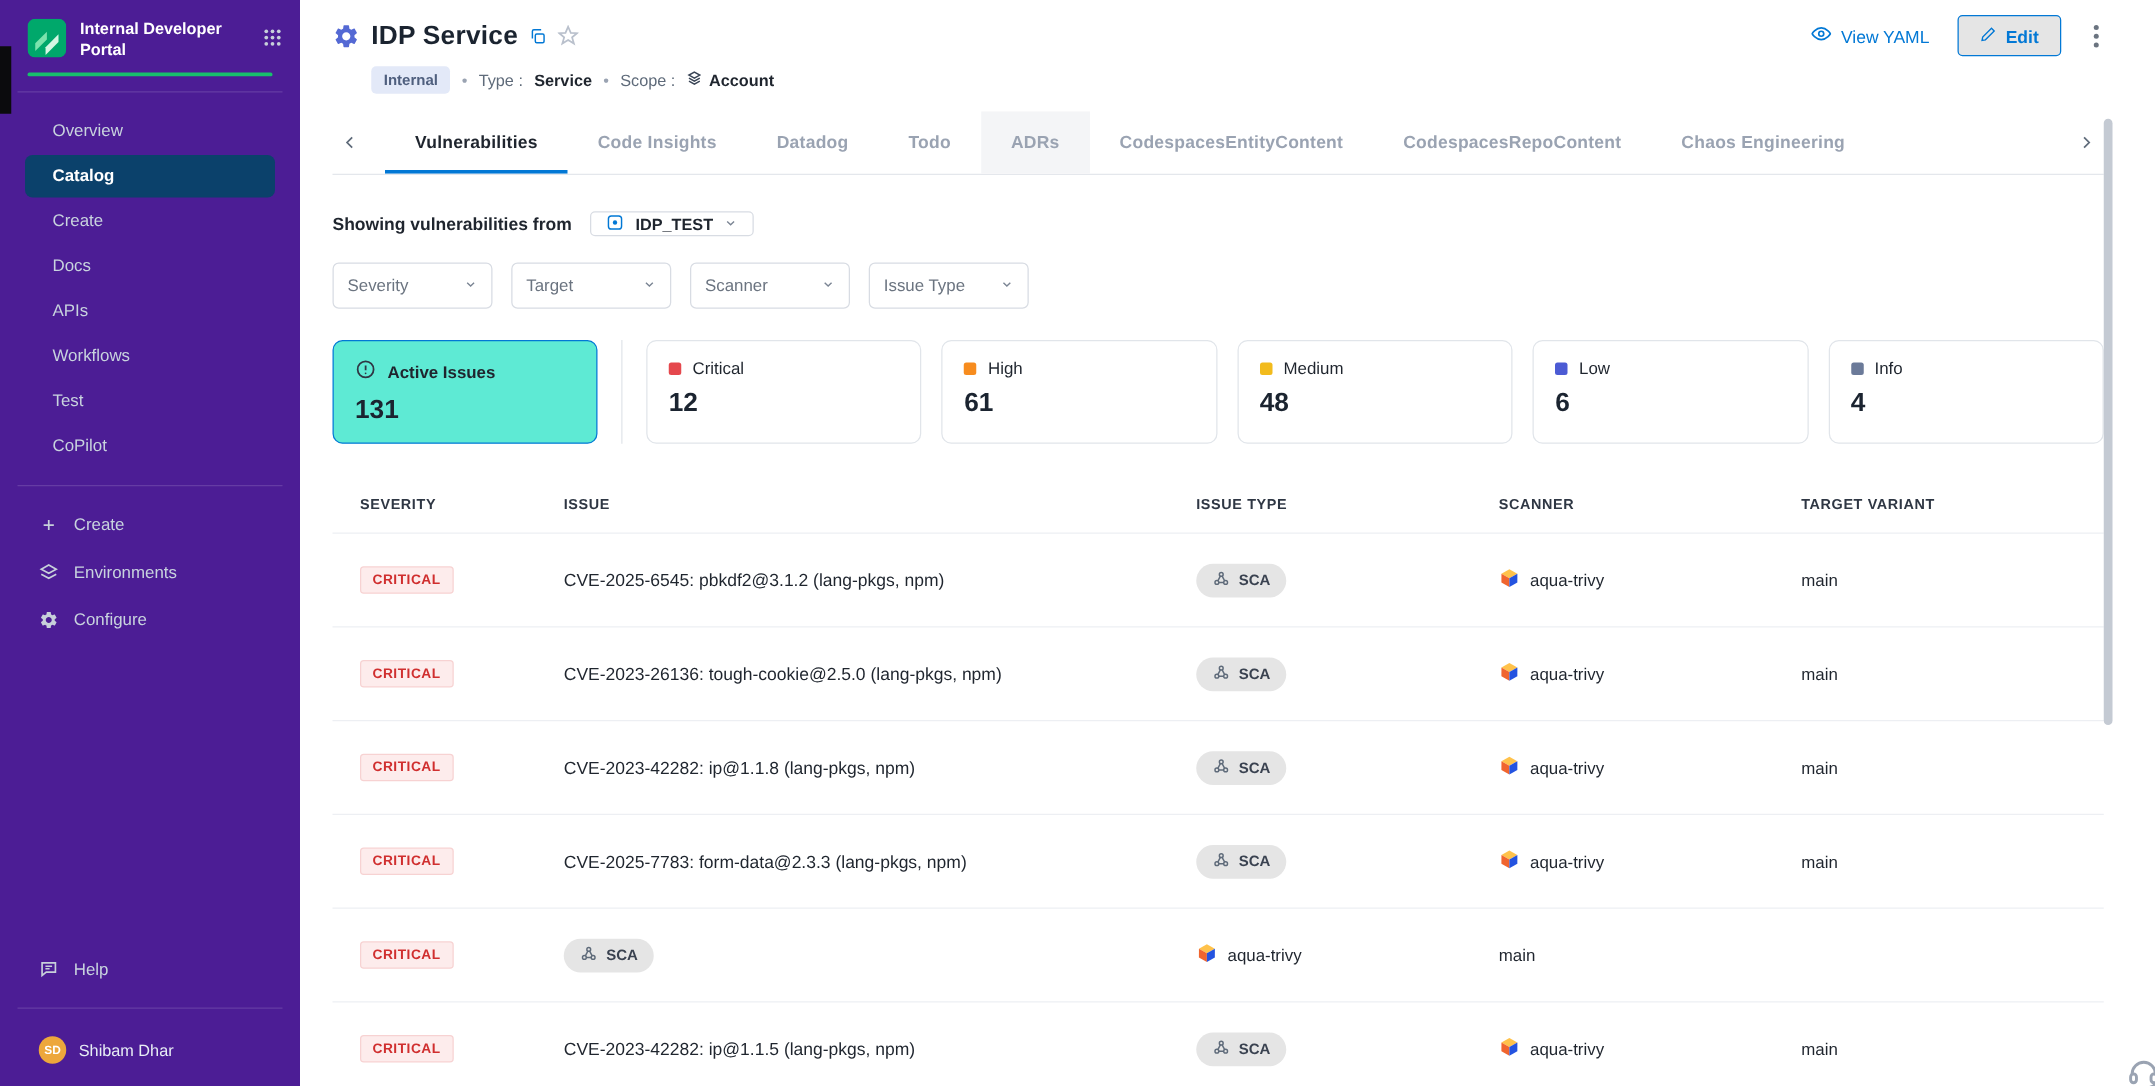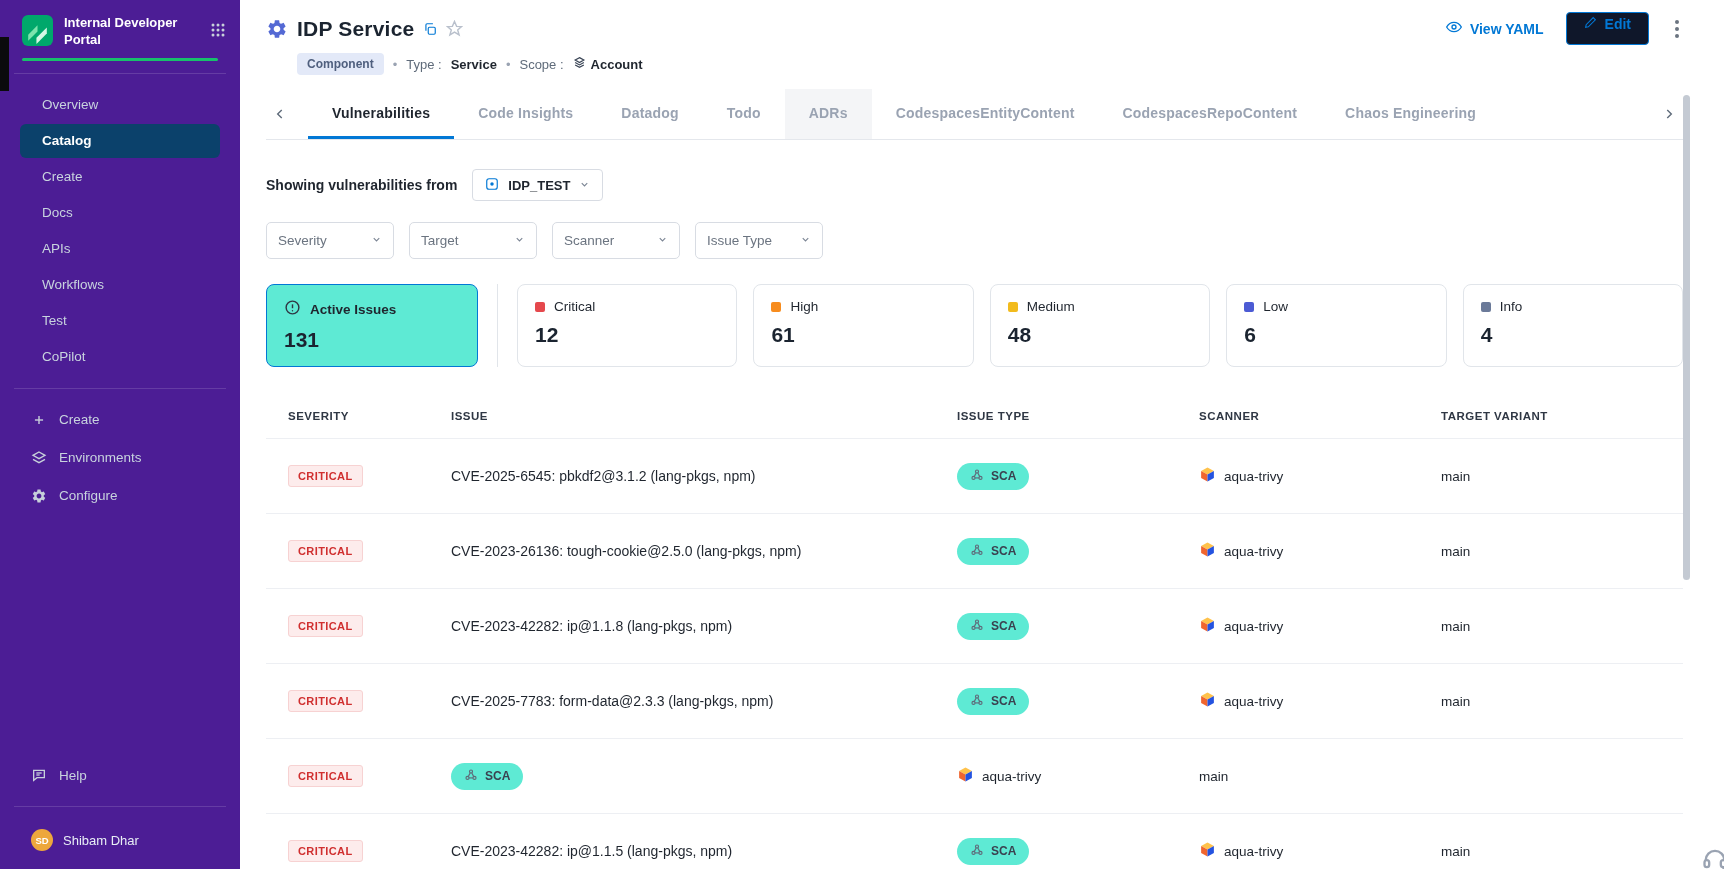--- a/index.html
+++ b/index.html
@@ -48,25 +48,25 @@
   }
   .user-name { font-size: 13px; color: #e8eef5; }
 
   
   .main { flex: 1; background: #ffffff; padding: 12px 41px 0 26px; overflow: hidden; }
 
   .h-row1 { display: flex; align-items: center; gap: 9px; }
   .h-title { font-size: 21px; font-weight: 700; color: #1b2430; letter-spacing: 0.2px; }
   .icon-btn { display: flex; align-items: center; cursor: pointer; }
   .h-right { margin-left: auto; display: flex; align-items: center; gap: 22px; }
-  .view-yaml { display: flex; gap: 8px; align-items: center; color: #0278d5; font-weight: 700; font-size: 14px; cursor: pointer; text-align: center; }
+  .view-yaml { display: flex; gap: 8px; align-items: center; color: #0278d5; font-weight: 400; font-size: 14px; cursor: pointer; text-align: center; }
   .edit-btn {
-    display: flex; gap: 8px; align-items: flex-end; border: 1px solid #0278d5;
+    display: flex; gap: 8px; align-items: center; border: 1px solid #0278d5;
     color: #0278d5; border-radius: 4px; height: 33px; padding: 12px 17px;
-    font-weight: 600; font-size: 14px; background: #0f172a; cursor: pointer;
+    font-weight: 600; font-size: 14px; background: #e5e5e5; cursor: pointer;
   }
   .more-dots { display: flex; flex-direction: column; gap: 3px; padding: 4px; cursor: pointer; }
   .more-dots i { width: 4px; height: 4px; border-radius: 50%; background: #6b7480; }
 
   .h-row2 { display: flex; align-items: center; gap: 9px; margin: 8px 0 0 31px; font-size: 13px; color: #5f6b7a; }
   .chip { background: #e3e9f8; color: #4f5f7e; font-size: 12px; font-weight: 600; padding: 4px 10px; border-radius: 4px; }
   .meta-strong { color: #1f252e; font-weight: 600; }
   .dot-sep { color: #9aa3b2; }
   .scope-val { display: flex; align-items: center; gap: 5px; }
 
@@ -78,21 +78,21 @@
     letter-spacing: 0.2px; border-bottom: 3px solid transparent; cursor: pointer;
   }
   .tab.active { color: #1f252e; border-bottom-color: #0278d5; }
   .tab.hovered { background: #f4f5f7; }
   .tab-chev { flex-shrink: 0; display: flex; align-items: center; justify-content: center; width: 28px; cursor: pointer; }
 
   .showing-row { margin-top: 29px; display: flex; align-items: center; gap: 15px; }
   .showing-label { font-size: 14px; font-weight: 700; color: #1f252e; }
   .source-chip {
     display: flex; align-items: center; gap: 9px; border: 1px solid #d8dce3;
-    border-radius: 4px; height: 32px; padding: 0 12px; font-size: 13px;
+    border-radius: 4px; height: 20px; padding: 0 12px; font-size: 13px;
     font-weight: 600; color: #1f252e; background: #ffffff; cursor: pointer;
   }
 
   .filter-row { display: flex; gap: 15px; margin-top: 21px; }
   .search-box {
     flex: 1; display: flex; align-items: center; gap: 10px; height: 37px;
     border: 1px solid #d8dce3; border-radius: 8px; padding: 0 12px; background: #ffffff;
   }
   .search-box input { border: none; outline: none; flex: 1; font-size: 13.5px; color: #1f252e; font-family: inherit; background: transparent; }
   .search-box input::placeholder { color: #9aa3b2; }
@@ -120,21 +120,21 @@
   .t-head { height: 44px; font-size: 11.5px; font-weight: 700; letter-spacing: 0.5px; color: #2f3744; }
   .t-row { height: 75px; border-top: 1px solid #edeff3; cursor: pointer; }
   .crit-badge {
     display: inline-block; justify-self: start; padding: 4px 9px;
     background: #fdecec; border: 1px solid #f7d2d2; color: #d02f2f;
     font-size: 11px; font-weight: 700; letter-spacing: 0.4px; border-radius: 3px;
   }
   .issue-text { font-size: 14px; color: #1f252e; }
   .type-pill {
     display: inline-flex; justify-self: start; align-items: center; gap: 7px;
-    height: 27px; padding: 0 13px; background: #5eead4; border-radius: 14px;
+    height: 27px; padding: 0 13px; background: #e5e5e5; border-radius: 14px;
     font-size: 12px; font-weight: 600; color: #3a4250;
   }
   .scanner-cell { display: flex; align-items: center; gap: 8px; font-size: 13.5px; color: #1f252e; }
   .target-text { font-size: 13.5px; color: #1f252e; }
 
   .scrollbar-thumb {
     position: absolute; right: 34px; top: 95px; width: 7px; height: 485px;
     background: #c4cad3; border-radius: 4px; z-index: 5; cursor: pointer;
   }
   .black-strip { position: absolute; left: 0; top: 37px; width: 9px; height: 54px; background: #0b0b0d; z-index: 3; }
@@ -292,21 +292,21 @@
         </button>
         <div class="more-dots">
             <i></i>
             <i></i>
             <i></i>
           </div>
       </div>
     </div>
 
     <div class="h-row2">
-      <span class="chip">Component</span>
+      <span class="chip">Internal</span>
       <span class="dot-sep">•</span>
       <span>Type :</span>
       <span class="meta-strong">Service</span>
       <span class="dot-sep">•</span>
       <span>Scope :</span>
       <span class="scope-val meta-strong">
         <span>
           <svg width="13" height="13" viewBox="0 0 24 24" fill="none" stroke="#3a4556" stroke-width="2.2">
               <path d="M12 3l8 4.5-8 4.5-8-4.5L12 3z"></path>
               <path d="M4 12l8 4.5 8-4.5"></path>

